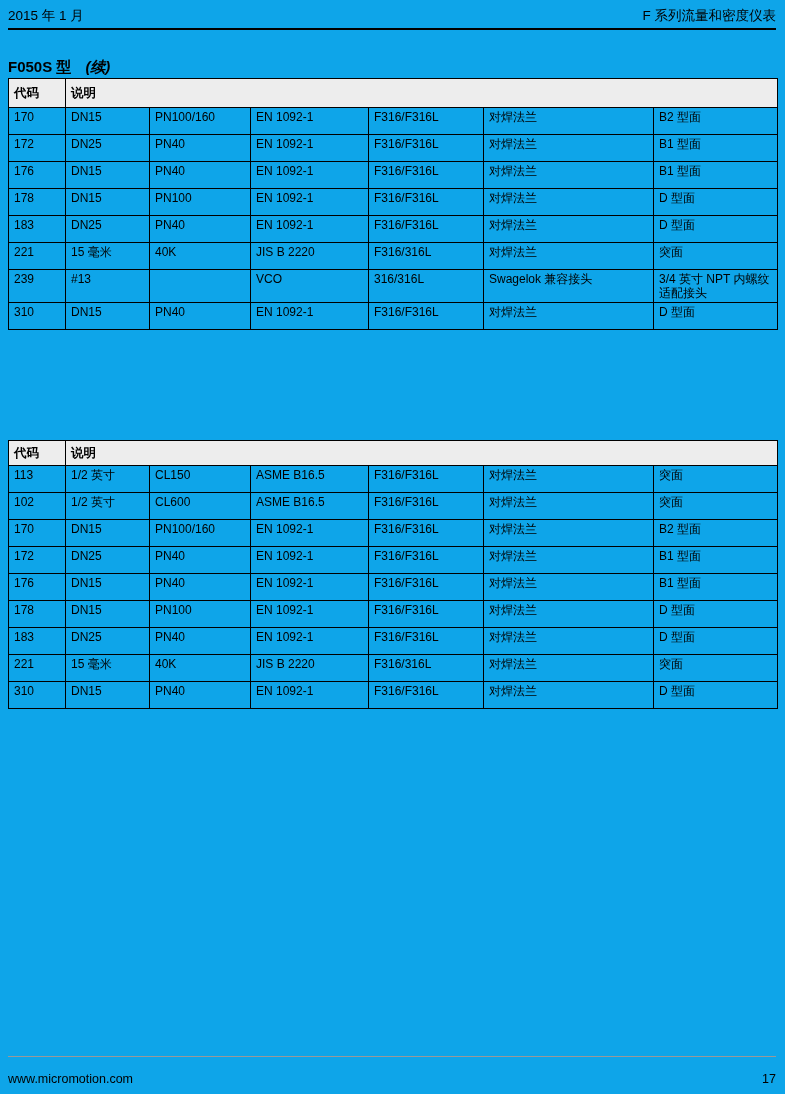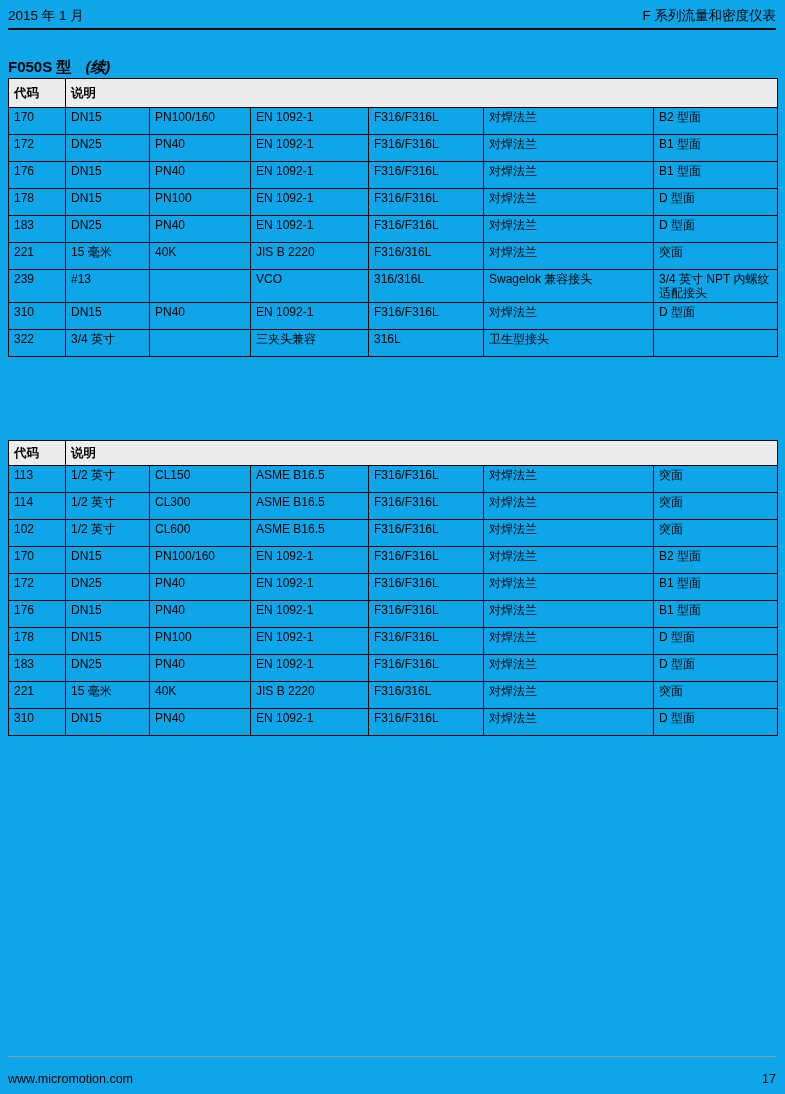--- a/index.html
+++ b/index.html
@@ -153,29 +153,20 @@
         </tr>
         <tr>
           <td>310</td>
           <td>DN15</td>
           <td>PN40</td>
           <td>EN 1092-1</td>
           <td>F316/F316L</td>
           <td>对焊法兰</td>
           <td>D 型面</td>
         </tr>
-        <tr>
-          <td>322</td>
-          <td>3/4 英寸</td>
-          <td></td>
-          <td>三夹头兼容</td>
-          <td>316L</td>
-          <td>卫生型接头</td>
-          <td></td>
-        </tr>
       </tbody>
   </table>
 
   <div class="section-title" id="sec2">
     <span>F050A 型</span>
   </div>
 
   <table class="dtable" id="table2">
     <colgroup>
       <col style="width:57px">
@@ -196,29 +187,20 @@
         <tr>
           <td>113</td>
           <td>1/2 英寸</td>
           <td>CL150</td>
           <td>ASME B16.5</td>
           <td>F316/F316L</td>
           <td>对焊法兰</td>
           <td>突面</td>
         </tr>
         <tr>
-          <td>114</td>
-          <td>1/2 英寸</td>
-          <td>CL300</td>
-          <td>ASME B16.5</td>
-          <td>F316/F316L</td>
-          <td>对焊法兰</td>
-          <td>突面</td>
-        </tr>
-        <tr>
           <td>102</td>
           <td>1/2 英寸</td>
           <td>CL600</td>
           <td>ASME B16.5</td>
           <td>F316/F316L</td>
           <td>对焊法兰</td>
           <td>突面</td>
         </tr>
         <tr>
           <td>170</td>

